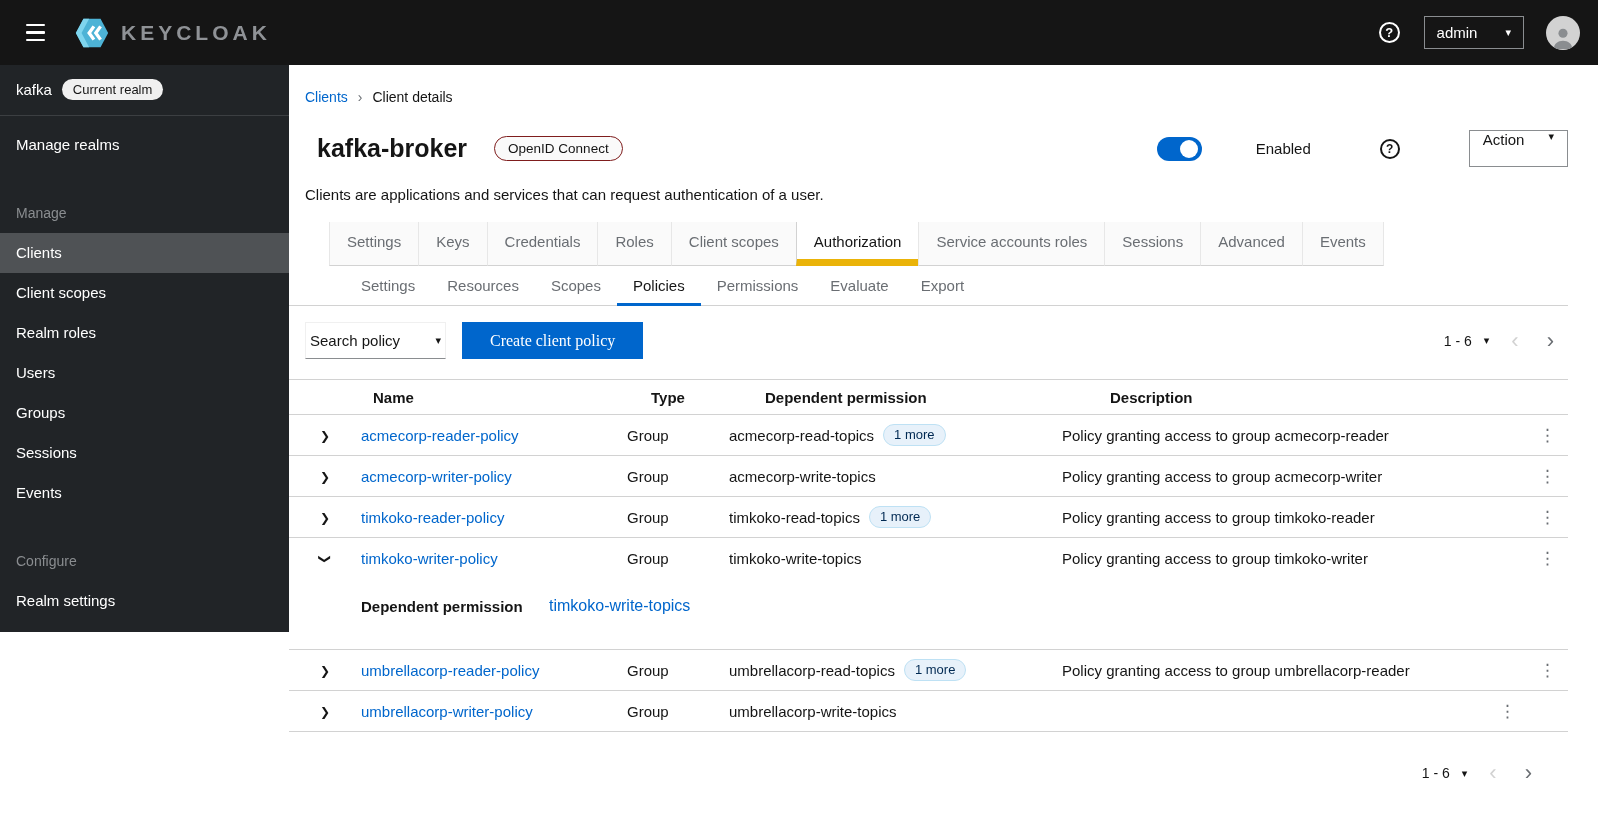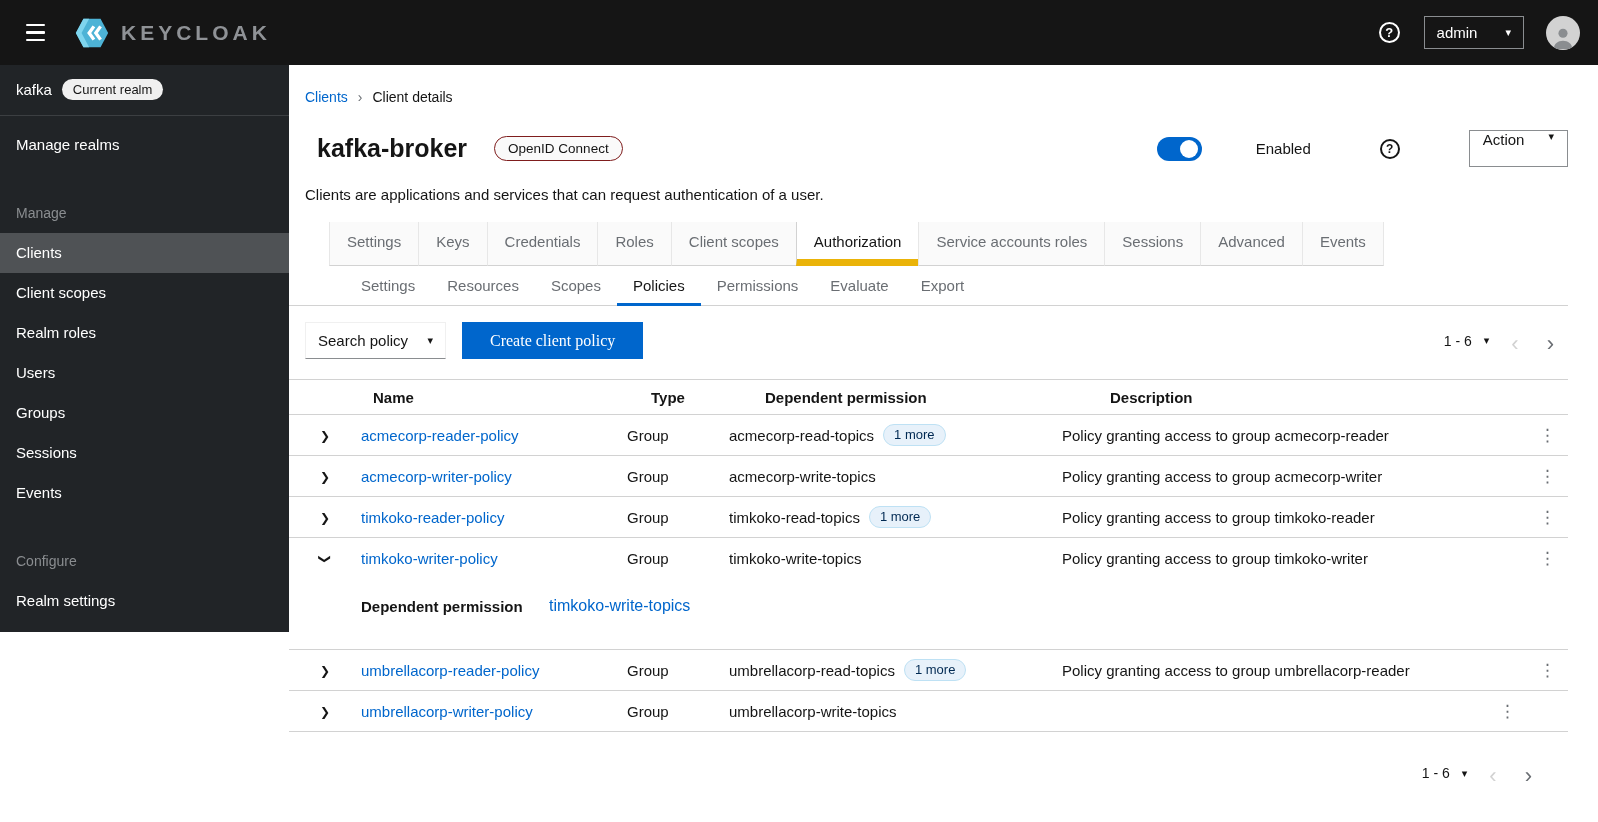--- a/index.html
+++ b/index.html
@@ -70,25 +70,25 @@
   .tab.selected { background:#fff; color:#151515; border-bottom:7px solid #eab308; padding-bottom:8px;
                   border-left-color:#d2d2d2; }
   .tabs-sub { display:flex; padding-left:56px; border-bottom:1px solid #d2d2d2; margin-right:30px; }
   .subtab { padding:10px 16px; font-size:15px; color:#6a6e73; cursor:pointer; line-height:19px;
             border-bottom:1px solid transparent; margin-bottom:-1px; }
   .subtab.selected { color:#151515; border-bottom:3px solid #0066cc; padding-bottom:8px; }
 
   
   .toolbar { display:flex; align-items:center; margin:16px 30px 20px 16px; }
   .search-select { display:flex; align-items:center; justify-content:space-between; width:141px; height:37px;
-                   padding:0 12px; background:#fff; border:1px solid #f0f0f0; border-bottom-color:#8a8d90;
+                   padding:0 4px; background:#fff; border:1px solid #f0f0f0; border-bottom-color:#8a8d90;
                    font-size:15px; color:#151515; cursor:pointer; }
   .create-btn { margin-left:16px; height:37px; padding:0 28px; background:#0066cc; color:#fff; border:none;
                 font-size:16px; cursor:pointer;font-family:Liberation Serif, serif; }
-  .pg-group { display:flex; align-items:flex-end; }
+  .pg-group { display:flex; align-items:center; }
   .toolbar .pg-group { margin-left:auto; }
   .pg-range { display:flex; align-items:center; gap:12px; font-size:14px; color:#151515;
               padding:6px 8px; cursor:pointer; }
   .pg-chev { background:none; border:none; font-size:22px; color:#6a6e73; padding:0 14px; cursor:pointer; line-height:1; }
   .pg-chev.disabled { color:#d2d2d2; cursor:default; }
 
   
   .policy-table { margin-right:30px; border-top:1px solid #d2d2d2; }
   .t-head, .t-row { display:grid; grid-template-columns:72px 266px 102px 333px 1fr 40px;
                     align-items:center; border-bottom:1px solid #d2d2d2; }

